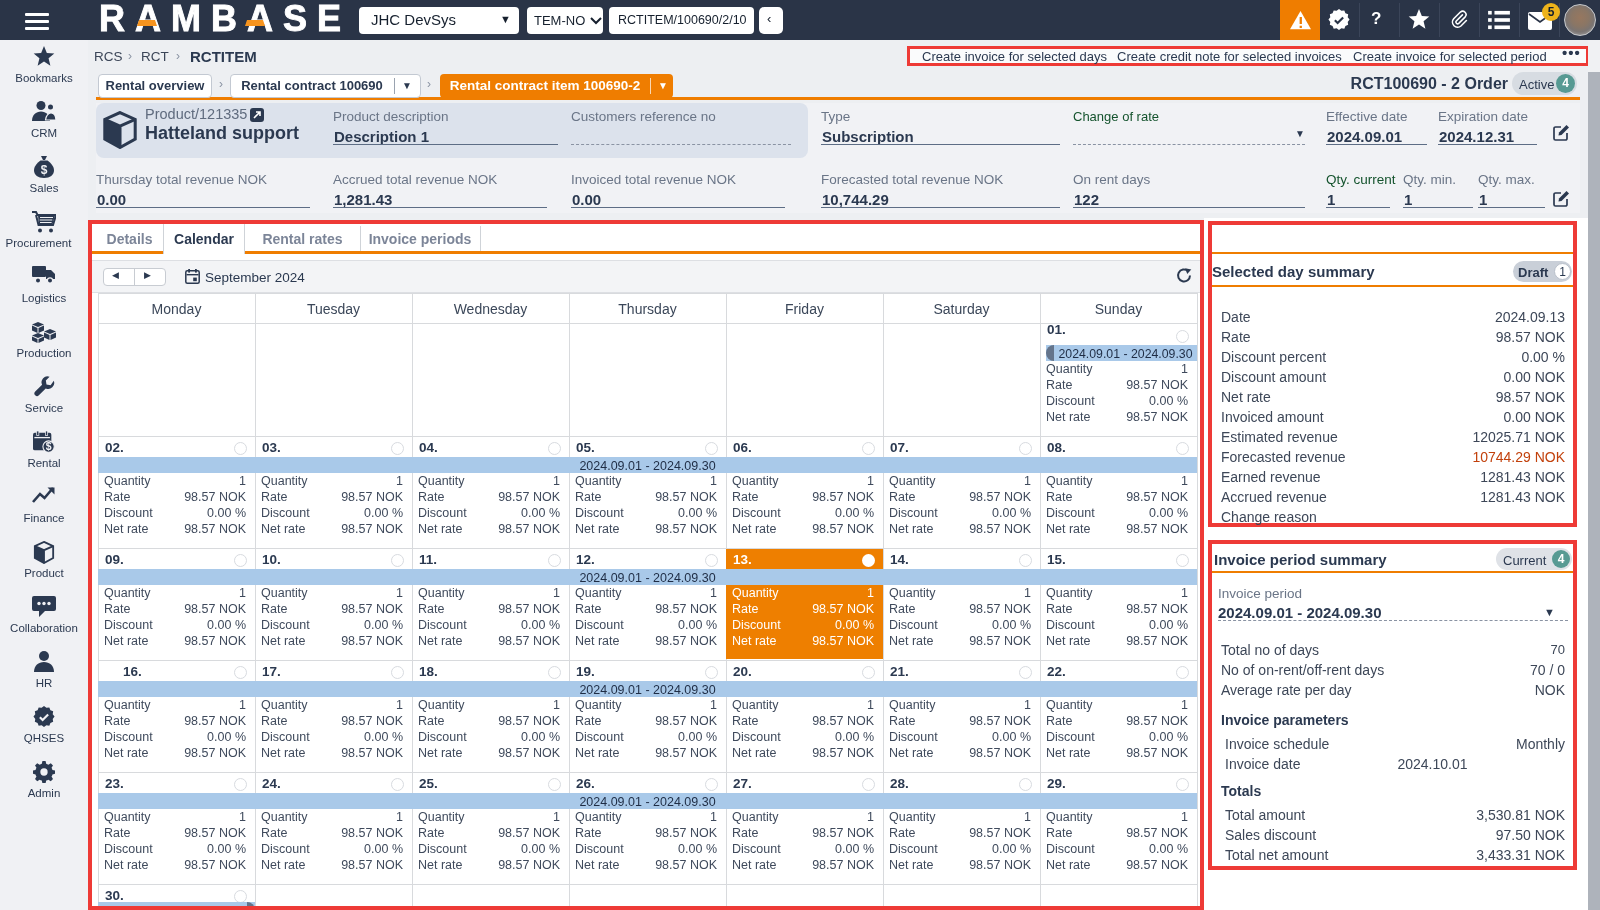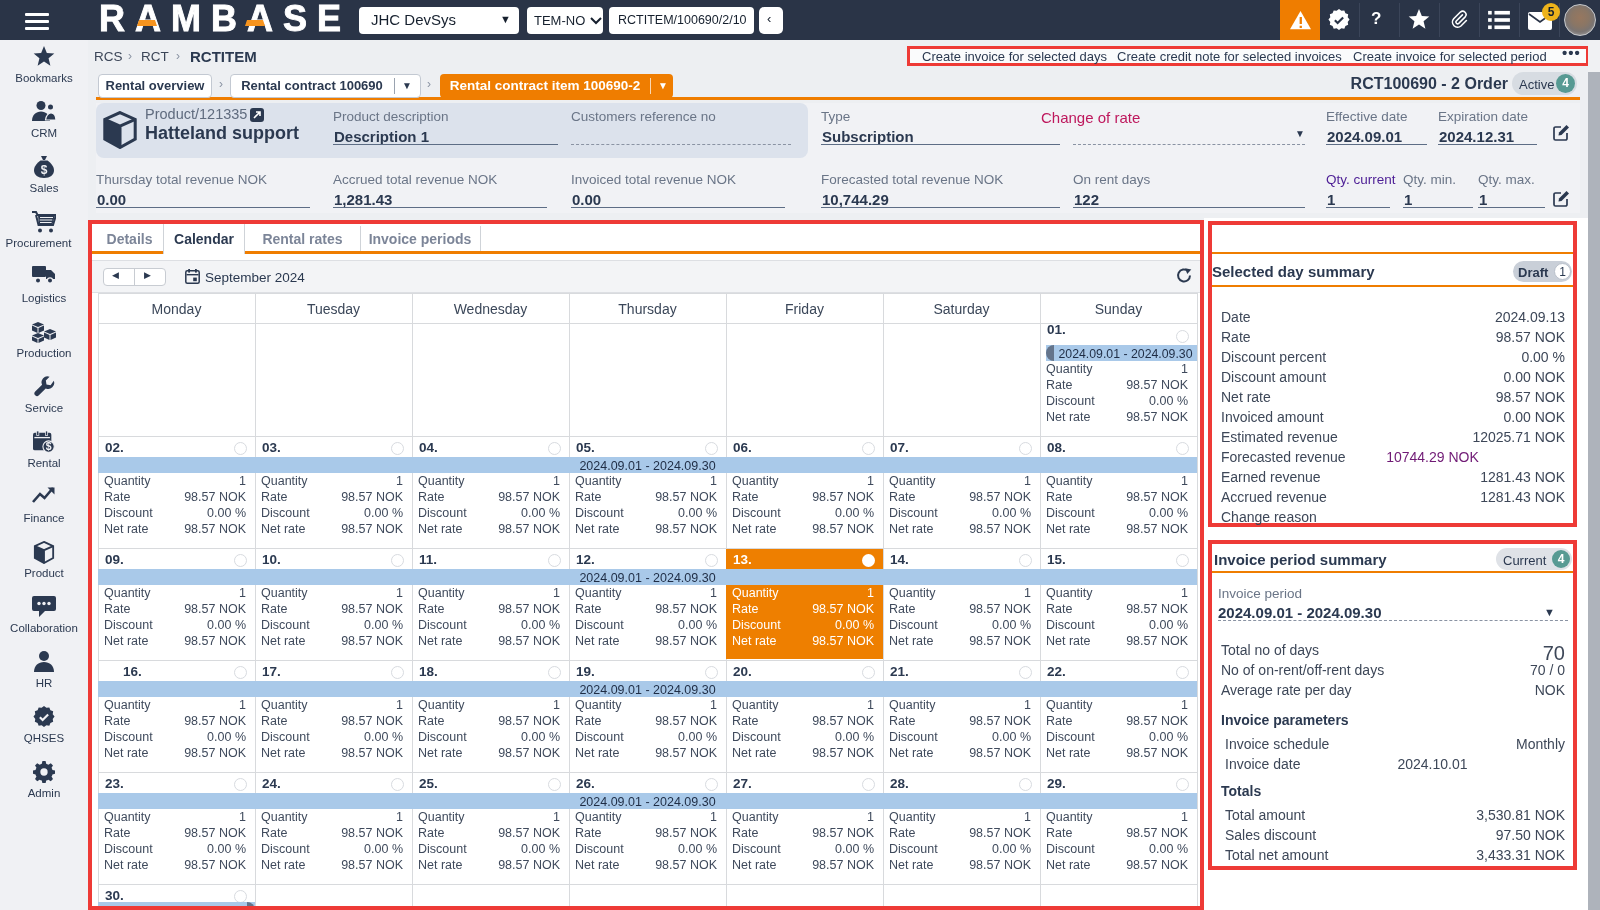--- a/index.html
+++ b/index.html
@@ -197,21 +197,21 @@
     </svg>
 <div style="position:absolute;left:145px;top:123px;font-size:18px;font-weight:bold;color:#2b3950;">Hatteland support</div>
 <div style="position:absolute;left:333px;top:109px;font-size:13.5px;color:#6a7587;">Product description</div>
 <div style="position:absolute;left:334px;top:128px;font-size:15px;font-weight:bold;color:#2b3950;">Description 1</div>
 <div style="position:absolute;left:333px;top:144px;width:225px;height:1px;border-bottom:1px solid #5d6d85;"></div>
 <div style="position:absolute;left:571px;top:109px;font-size:13.5px;color:#6a7587;">Customers reference no</div>
 <div style="position:absolute;left:571px;top:144px;width:220px;height:1px;border-bottom:1px dashed #8a93a3;"></div>
 <div style="position:absolute;left:821px;top:109px;font-size:13.5px;color:#6a7587;">Type</div>
 <div style="position:absolute;left:822px;top:128px;font-size:15px;font-weight:bold;color:#2b3950;">Subscription</div>
 <div style="position:absolute;left:821px;top:144px;width:239px;height:1px;border-bottom:1px solid #5d6d85;"></div>
-<div style="position:absolute;left:1041px;top:109px;font-size:15px;color:#be185d;">Change of rate</div>
+<div style="position:absolute;left:1073px;top:109px;font-size:13px;color:#14532d;">Change of rate</div>
 <div style="position:absolute;left:1073px;top:144px;width:232px;height:1px;border-bottom:1px dashed #8a93a3;"></div>
 <div style="position:absolute;left:1295px;top:128px;font-size:10px;color:#2b3950;">▼</div>
 <div style="position:absolute;left:1326px;top:109px;font-size:13.5px;color:#6a7587;">Effective date</div>
 <div style="position:absolute;left:1327px;top:128px;font-size:15px;font-weight:bold;color:#2b3950;">2024.09.01</div>
 <div style="position:absolute;left:1326px;top:144px;width:101px;height:1px;border-bottom:1px solid #5d6d85;"></div>
 <div style="position:absolute;left:1438px;top:109px;font-size:13.5px;color:#6a7587;">Expiration date</div>
 <div style="position:absolute;left:1439px;top:128px;font-size:15px;font-weight:bold;color:#2b3950;">2024.12.31</div>
 <div style="position:absolute;left:1438px;top:144px;width:99px;height:1px;border-bottom:1px solid #5d6d85;"></div>
 <svg width="17" height="17" viewBox="0 0 17 17" style="position:absolute;left:1553px;top:124px;">
 <path d="M14 9v5.5a1.5 1.5 0 0 1-1.5 1.5h-10A1.5 1.5 0 0 1 1 14.5v-10A1.5 1.5 0 0 1 2.5 3H8" stroke="#2b3950" stroke-width="1.7" fill="none"></path>
@@ -225,21 +225,21 @@
 <div style="position:absolute;left:333px;top:207px;width:214px;height:1px;border-bottom:1px solid #5d6d85;"></div>
 <div style="position:absolute;left:571px;top:172px;font-size:13.5px;color:#6a7587;">Invoiced total revenue NOK</div>
 <div style="position:absolute;left:572px;top:191px;font-size:15px;font-weight:bold;color:#2b3950;">0.00</div>
 <div style="position:absolute;left:571px;top:207px;width:214px;height:1px;border-bottom:1px solid #5d6d85;"></div>
 <div style="position:absolute;left:821px;top:172px;font-size:13.5px;color:#6a7587;">Forecasted total revenue NOK</div>
 <div style="position:absolute;left:822px;top:191px;font-size:15px;font-weight:bold;color:#2b3950;">10,744.29</div>
 <div style="position:absolute;left:821px;top:207px;width:239px;height:1px;border-bottom:1px solid #5d6d85;"></div>
 <div style="position:absolute;left:1073px;top:172px;font-size:13.5px;color:#6a7587;">On rent days</div>
 <div style="position:absolute;left:1074px;top:191px;font-size:15px;font-weight:bold;color:#2b3950;">122</div>
 <div style="position:absolute;left:1073px;top:207px;width:232px;height:1px;border-bottom:1px solid #5d6d85;"></div>
-<div style="position:absolute;left:1326px;top:172px;font-size:13.5px;color:#4c1d95;">Qty. current</div>
+<div style="position:absolute;left:1326px;top:172px;font-size:13.5px;color:#14532d;">Qty. current</div>
 <div style="position:absolute;left:1327px;top:191px;font-size:15px;font-weight:bold;color:#2b3950;">1</div>
 <div style="position:absolute;left:1326px;top:207px;width:64px;height:1px;border-bottom:1px solid #5d6d85;"></div>
 <div style="position:absolute;left:1403px;top:172px;font-size:13.5px;color:#6a7587;">Qty. min.</div>
 <div style="position:absolute;left:1404px;top:191px;font-size:15px;font-weight:bold;color:#2b3950;">1</div>
 <div style="position:absolute;left:1403px;top:207px;width:70px;height:1px;border-bottom:1px solid #5d6d85;"></div>
 <div style="position:absolute;left:1478px;top:172px;font-size:13.5px;color:#6a7587;">Qty. max.</div>
 <div style="position:absolute;left:1479px;top:191px;font-size:15px;font-weight:bold;color:#2b3950;">1</div>
 <div style="position:absolute;left:1478px;top:207px;width:67px;height:1px;border-bottom:1px solid #5d6d85;"></div>
 <svg width="17" height="17" viewBox="0 0 17 17" style="position:absolute;left:1553px;top:190px;">
 <path d="M14 9v5.5a1.5 1.5 0 0 1-1.5 1.5h-10A1.5 1.5 0 0 1 1 14.5v-10A1.5 1.5 0 0 1 2.5 3H8" stroke="#2b3950" stroke-width="1.7" fill="none"></path>
@@ -618,38 +618,38 @@
 <div style="position:absolute;left:1300px;top:350px;width:265px;text-align:right;font-size:14px;line-height:15px;color:#3d4758;">0.00 %</div>
 <div style="position:absolute;left:1221px;top:370px;font-size:14px;line-height:15px;color:#3d4758;">Discount amount</div>
 <div style="position:absolute;left:1300px;top:370px;width:265px;text-align:right;font-size:14px;line-height:15px;color:#3d4758;">0.00 NOK</div>
 <div style="position:absolute;left:1221px;top:390px;font-size:14px;line-height:15px;color:#3d4758;">Net rate</div>
 <div style="position:absolute;left:1300px;top:390px;width:265px;text-align:right;font-size:14px;line-height:15px;color:#3d4758;">98.57 NOK</div>
 <div style="position:absolute;left:1221px;top:410px;font-size:14px;line-height:15px;color:#3d4758;">Invoiced amount</div>
 <div style="position:absolute;left:1300px;top:410px;width:265px;text-align:right;font-size:14px;line-height:15px;color:#3d4758;">0.00 NOK</div>
 <div style="position:absolute;left:1221px;top:430px;font-size:14px;line-height:15px;color:#3d4758;">Estimated revenue</div>
 <div style="position:absolute;left:1300px;top:430px;width:265px;text-align:right;font-size:14px;line-height:15px;color:#3d4758;">12025.71 NOK</div>
 <div style="position:absolute;left:1221px;top:450px;font-size:14px;line-height:15px;color:#3d4758;">Forecasted revenue</div>
-<div style="position:absolute;left:1300px;top:450px;width:265px;text-align:center;font-size:14px;line-height:15px;color:#701a75;">10744.29 NOK</div>
+<div style="position:absolute;left:1300px;top:450px;width:265px;text-align:right;font-size:14px;line-height:15px;color:#c2410c;">10744.29 NOK</div>
 <div style="position:absolute;left:1221px;top:470px;font-size:14px;line-height:15px;color:#3d4758;">Earned revenue</div>
 <div style="position:absolute;left:1300px;top:470px;width:265px;text-align:right;font-size:14px;line-height:15px;color:#3d4758;">1281.43 NOK</div>
 <div style="position:absolute;left:1221px;top:490px;font-size:14px;line-height:15px;color:#3d4758;">Accrued revenue</div>
 <div style="position:absolute;left:1300px;top:490px;width:265px;text-align:right;font-size:14px;line-height:15px;color:#3d4758;">1281.43 NOK</div>
 <div style="position:absolute;left:1221px;top:510px;font-size:14px;line-height:15px;color:#3d4758;">Change reason</div>
 <div style="position:absolute;left:1208px;top:540px;width:369px;height:330px;border:4px solid #ee3a36;background:#fff;"></div>
 <div style="position:absolute;left:1214px;top:551px;font-size:15px;font-weight:bold;color:#2b3950;">Invoice period summary</div>
 <div style="position:absolute;left:1496px;top:548px;width:76px;height:22px;background:#dfe2e7;border-radius:11px;"></div>
 <div style="position:absolute;left:1503px;top:553px;font-size:13px;color:#2b3950;">Current</div>
 <div style="position:absolute;left:1552px;top:550px;width:18px;height:18px;border-radius:50%;background:#579a93;color:#fff;font-size:12px;font-weight:bold;text-align:center;line-height:18px;">4</div>
 <div style="position:absolute;left:1212px;top:571px;width:361px;height:2px;background:#ef7d00;"></div>
 <div style="position:absolute;left:1218px;top:586px;font-size:13.5px;color:#6a7587;">Invoice period</div>
 <div style="position:absolute;left:1218px;top:604px;font-size:15px;font-weight:bold;color:#2b3950;">2024.09.01 - 2024.09.30</div>
 <div style="position:absolute;left:1544px;top:606px;font-size:11px;color:#2b3950;">▼</div>
 <div style="position:absolute;left:1218px;top:620px;width:350px;height:1px;border-bottom:1px dashed #8a93a3;"></div>
 <div style="position:absolute;left:1221px;top:642px;font-size:14px;font-weight:normal;color:#3d4758;">Total no of days</div>
-<div style="position:absolute;left:1300px;top:642px;width:265px;text-align:right;font-size:20px;color:#3d4758;">70</div>
+<div style="position:absolute;left:1300px;top:642px;width:265px;text-align:right;font-size:13px;color:#3d4758;">70</div>
 <div style="position:absolute;left:1221px;top:662px;font-size:14px;font-weight:normal;color:#3d4758;">No of on-rent/off-rent days</div>
 <div style="position:absolute;left:1300px;top:662px;width:265px;text-align:right;font-size:14px;color:#3d4758;">70 / 0</div>
 <div style="position:absolute;left:1221px;top:682px;font-size:14px;font-weight:normal;color:#3d4758;">Average rate per day</div>
 <div style="position:absolute;left:1300px;top:682px;width:265px;text-align:right;font-size:14px;color:#3d4758;">NOK</div>
 <div style="position:absolute;left:1221px;top:712px;font-size:14px;font-weight:bold;color:#2b3950;">Invoice parameters</div>
 <div style="position:absolute;left:1225px;top:736px;font-size:14px;font-weight:normal;color:#3d4758;">Invoice schedule</div>
 <div style="position:absolute;left:1300px;top:736px;width:265px;text-align:right;font-size:14px;color:#3d4758;">Monthly</div>
 <div style="position:absolute;left:1225px;top:756px;font-size:14px;font-weight:normal;color:#3d4758;">Invoice date</div>
 <div style="position:absolute;left:1300px;top:756px;width:265px;text-align:center;font-size:14px;color:#3d4758;">2024.10.01</div>
 <div style="position:absolute;left:1221px;top:783px;font-size:14px;font-weight:bold;color:#2b3950;">Totals</div>

